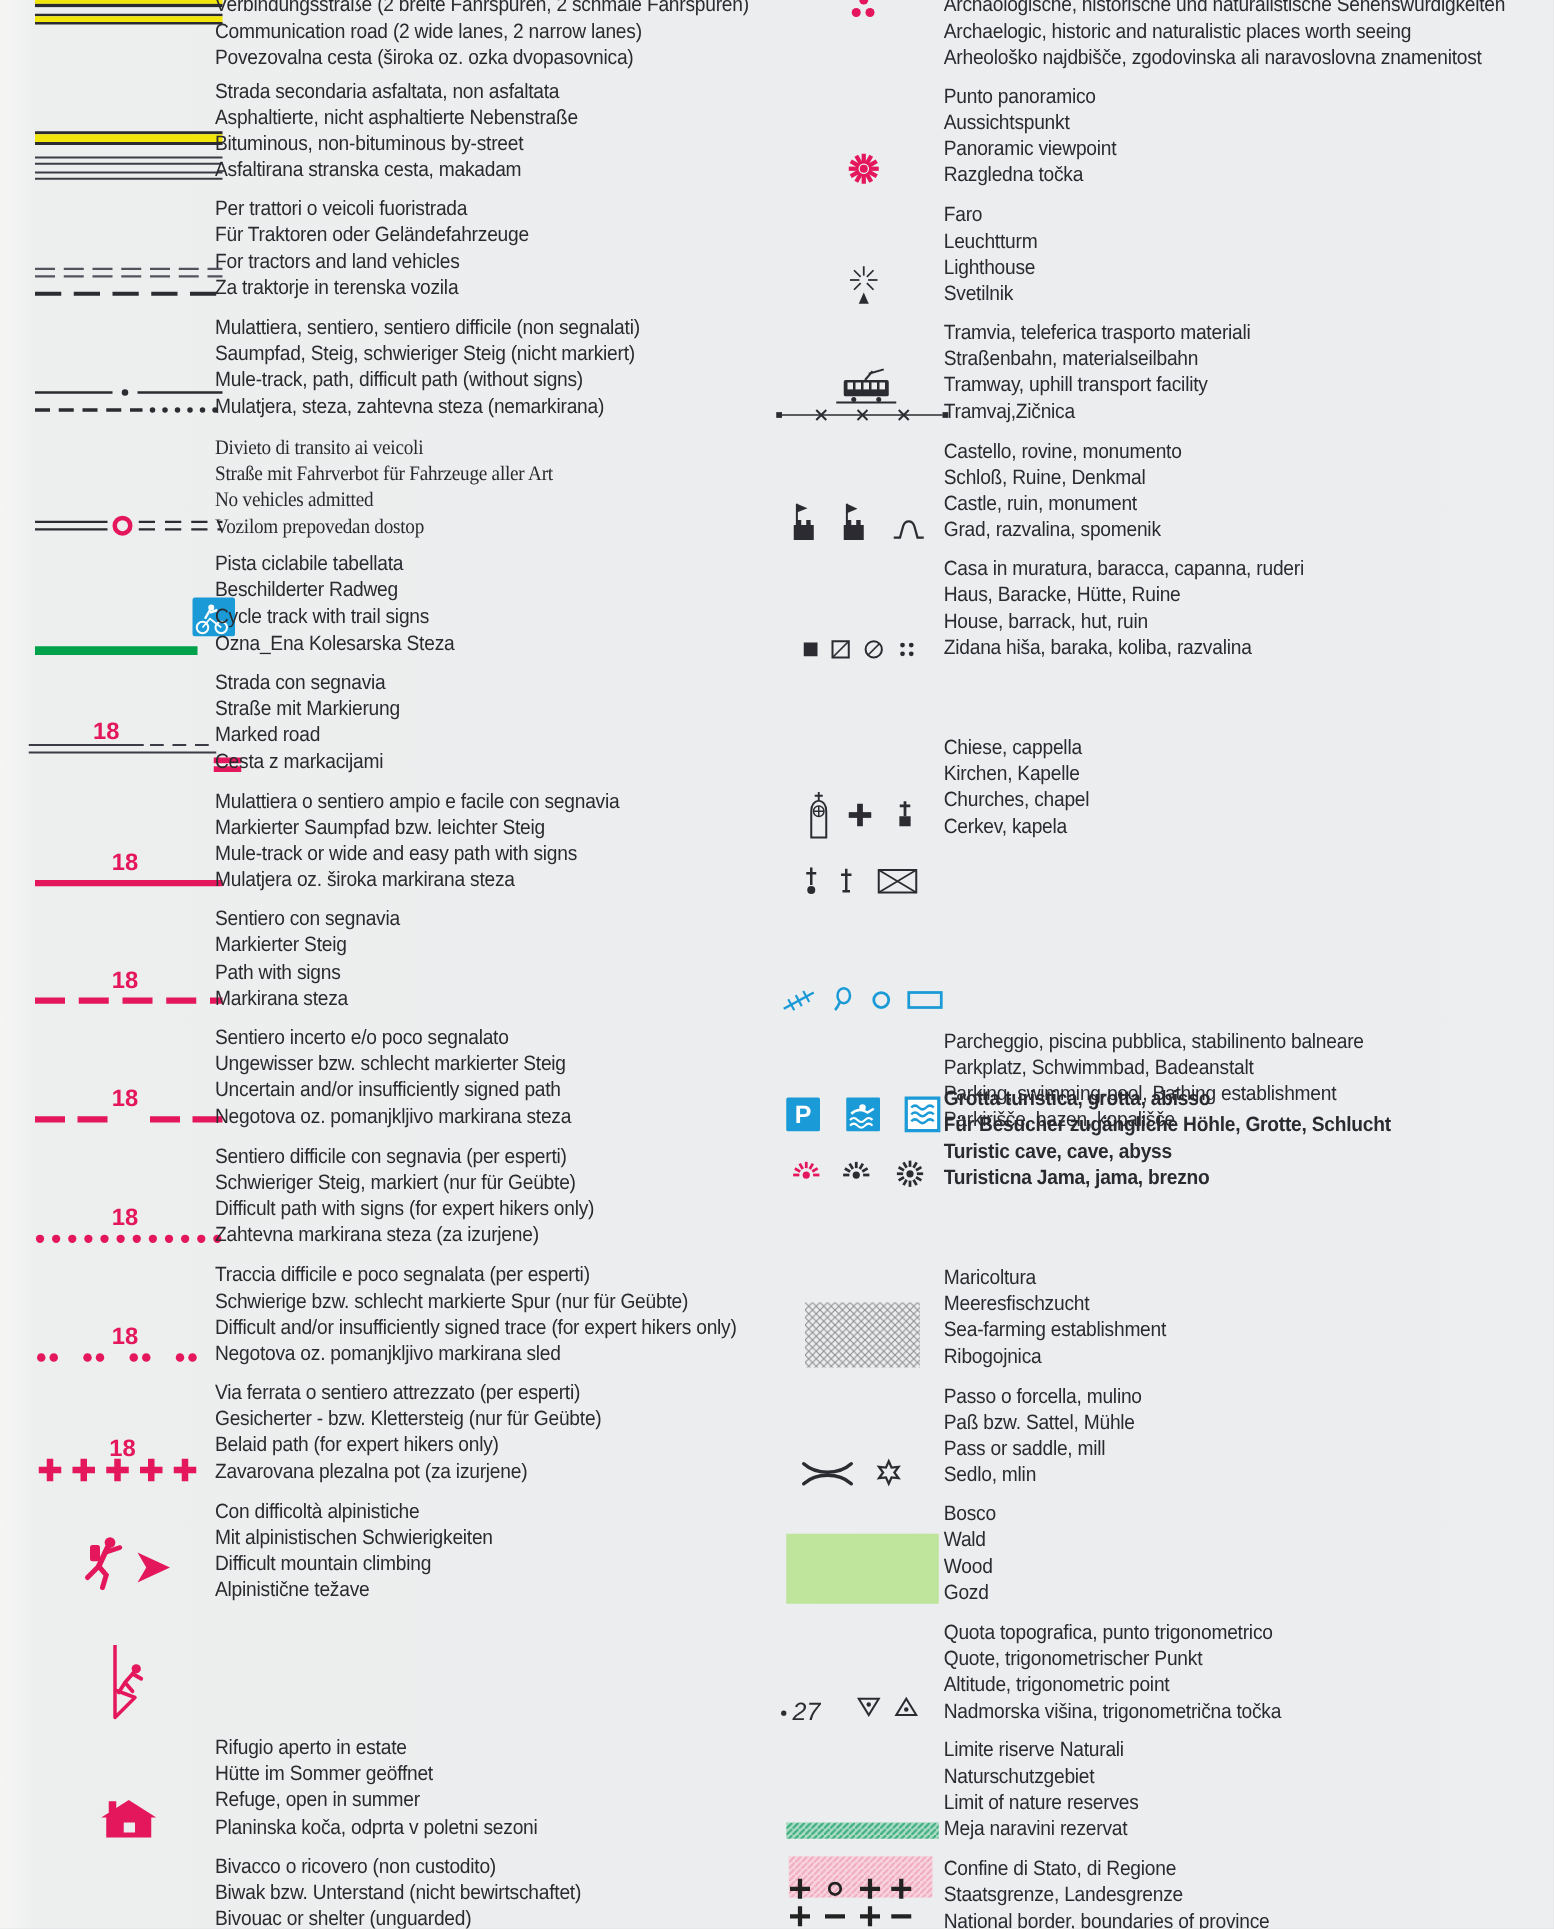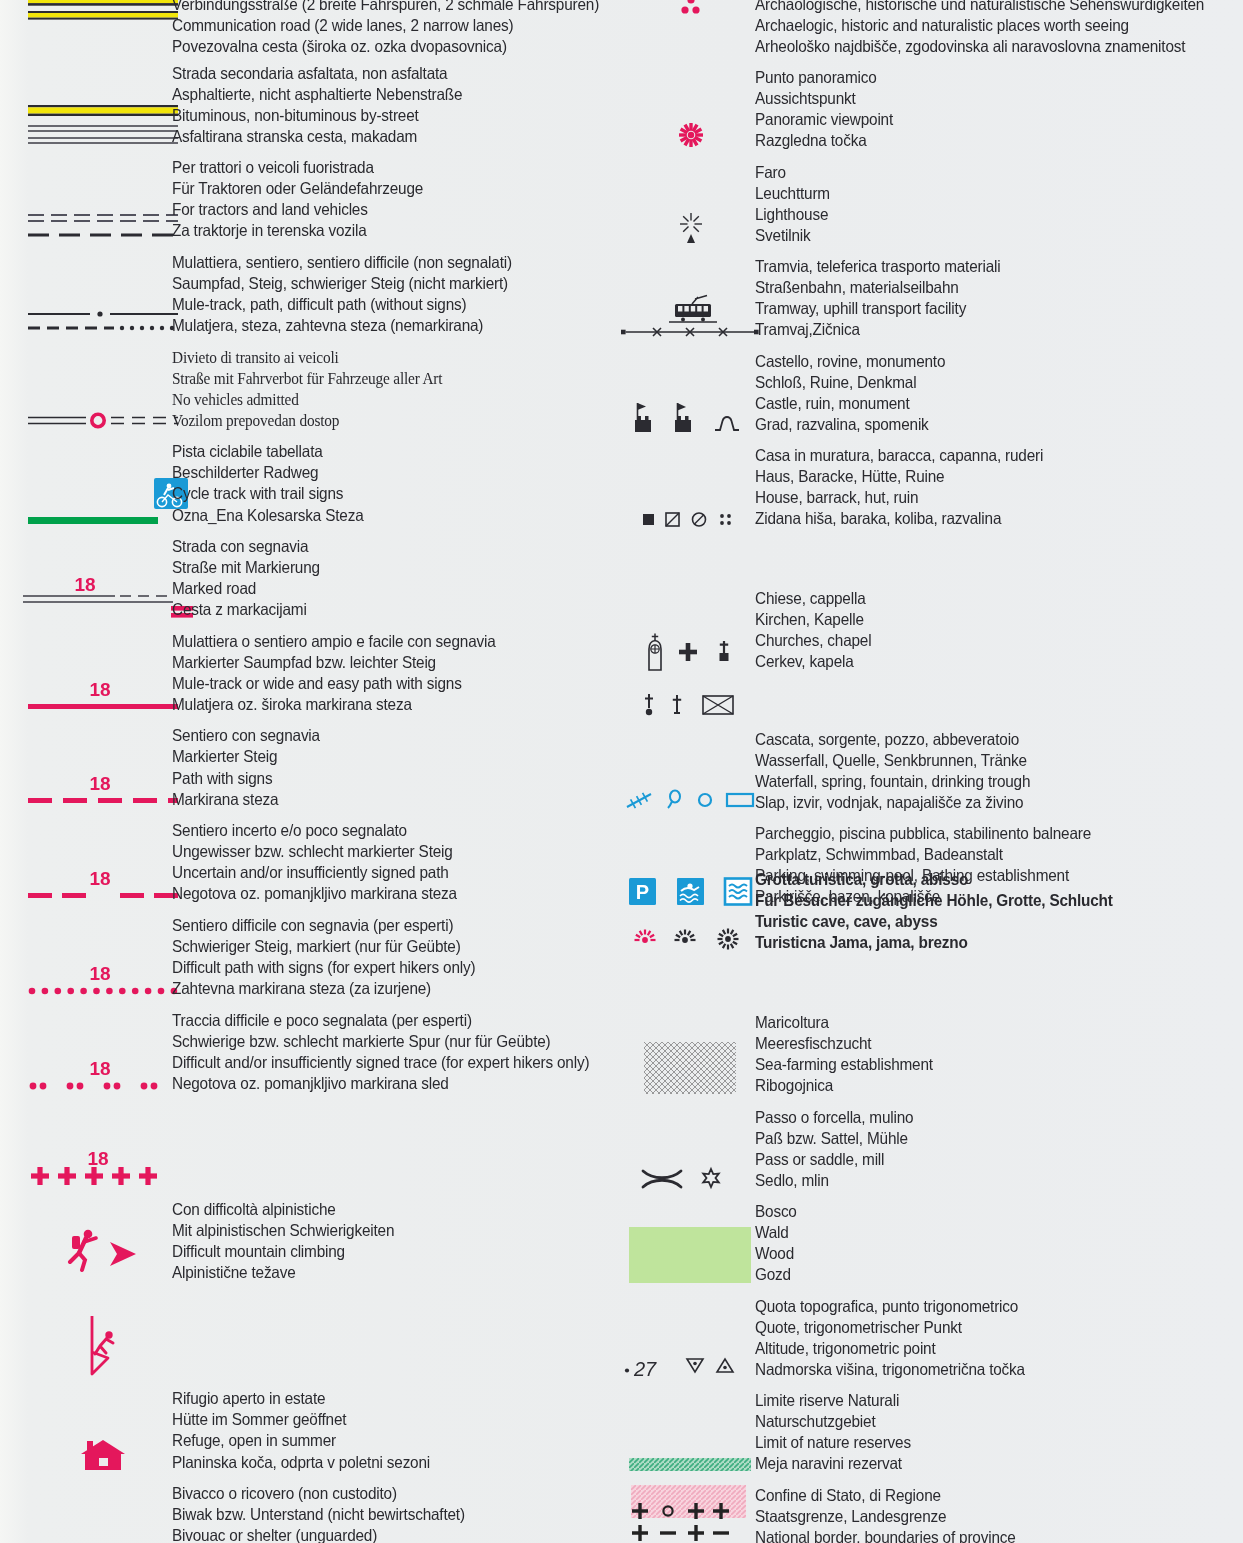--- a/index.html
+++ b/index.html
@@ -248,20 +248,26 @@
             <rect x="30" y="23.4" width="18" height="5.2" fill="#e4175c"></rect>
             <rect x="36.4" y="17" width="5.2" height="18" fill="#e4175c"></rect>
             <rect x="57" y="23.4" width="18" height="5.2" fill="#e4175c"></rect>
             <rect x="63.4" y="17" width="5.2" height="18" fill="#e4175c"></rect>
             <rect x="84" y="23.4" width="18" height="5.2" fill="#e4175c"></rect>
             <rect x="90.4" y="17" width="5.2" height="18" fill="#e4175c"></rect>
             <rect x="111" y="23.4" width="18" height="5.2" fill="#e4175c"></rect>
             <rect x="117.4" y="17" width="5.2" height="18" fill="#e4175c"></rect>
           </svg>
         </div>
+        <div class="txt">
+          <div class="line">Via ferrata o sentiero attrezzato (per esperti)</div>
+          <div class="line">Gesicherter - bzw. Klettersteig (nur für Geübte)</div>
+          <div class="line">Belaid path (for expert hikers only)</div>
+          <div class="line">Zavarovana plezalna pot (za izurjene)</div>
+        </div>
       </div>
       <div class="row" style="top: 1198.9px;">
         <div class="sym">
           <svg width="90" height="58">
    <circle cx="30" cy="9" r="4.3" fill="#e4175c"></circle>
    <rect x="14" y="11" width="8" height="13" rx="2" fill="#e4175c"></rect>
    <path d="M28,13 L21,28" stroke="#e4175c" stroke-width="4.4" stroke-linecap="round"></path>
    <path d="M26,17 L38,13" stroke="#e4175c" stroke-width="3.6" stroke-linecap="round"></path>
    <path d="M21,28 L27,35 L24,45 M21,28 L12,37" stroke="#e4175c" stroke-width="4" fill="none" stroke-linecap="round"></path>
    <polygon points="52,17 78,29 52,41 59,29" fill="#e4175c"></polygon>
@@ -479,26 +485,20 @@
       <div class="row" style="top: 728.5px;">
         <div class="sym">
           <svg width="132" height="26">
    <path d="M2,20 L26,7" stroke="#1a9ad6" stroke-width="2"></path>
    <path d="M5.6,12.4 L10.4,21.2 M11.6,9.1 L16.4,17.9 M17.6,5.8 L22.4,14.6" stroke="#1a9ad6" stroke-width="1.7"></path>
    <ellipse cx="50" cy="9.5" rx="5" ry="6" stroke="#1a9ad6" stroke-width="2" fill="none"></ellipse>
    <path d="M47,14.5 Q45,19 43,21" stroke="#1a9ad6" stroke-width="2" fill="none"></path>
    <circle cx="80" cy="13" r="6" stroke="#1a9ad6" stroke-width="2.2" fill="none"></circle>
    <rect x="102" y="7" width="26" height="12" stroke="#1a9ad6" stroke-width="2.2" fill="none"></rect>
           </svg>
-        </div>
-        <div class="txt">
-          <div class="line">Cascata, sorgente, pozzo, abbeveratoio</div>
-          <div class="line">Wasserfall, Quelle, Senkbrunnen, Tränke</div>
-          <div class="line">Waterfall, spring, fountain, drinking trough</div>
-          <div class="line">Slap, izvir, vodnjak, napajališče za živino</div>
         </div>
       </div>
       <div class="row" style="top: 823px;">
         <div class="sym">
           <svg width="124" height="30">
    <rect x="0" y="1" width="27" height="27" rx="1.5" fill="#1a9ad6"></rect>
    <text x="13.5" y="21.5" text-anchor="middle" font-size="20" font-weight="bold" fill="#fff">P</text>
    <rect x="48" y="1" width="27" height="27" rx="1" fill="#1a9ad6"></rect>
    <circle cx="61" cy="9" r="2.6" fill="#fff"></circle>
    <path d="M52,14 Q58,8.5 65,13 L70,10" stroke="#fff" stroke-width="2" fill="none"></path>

